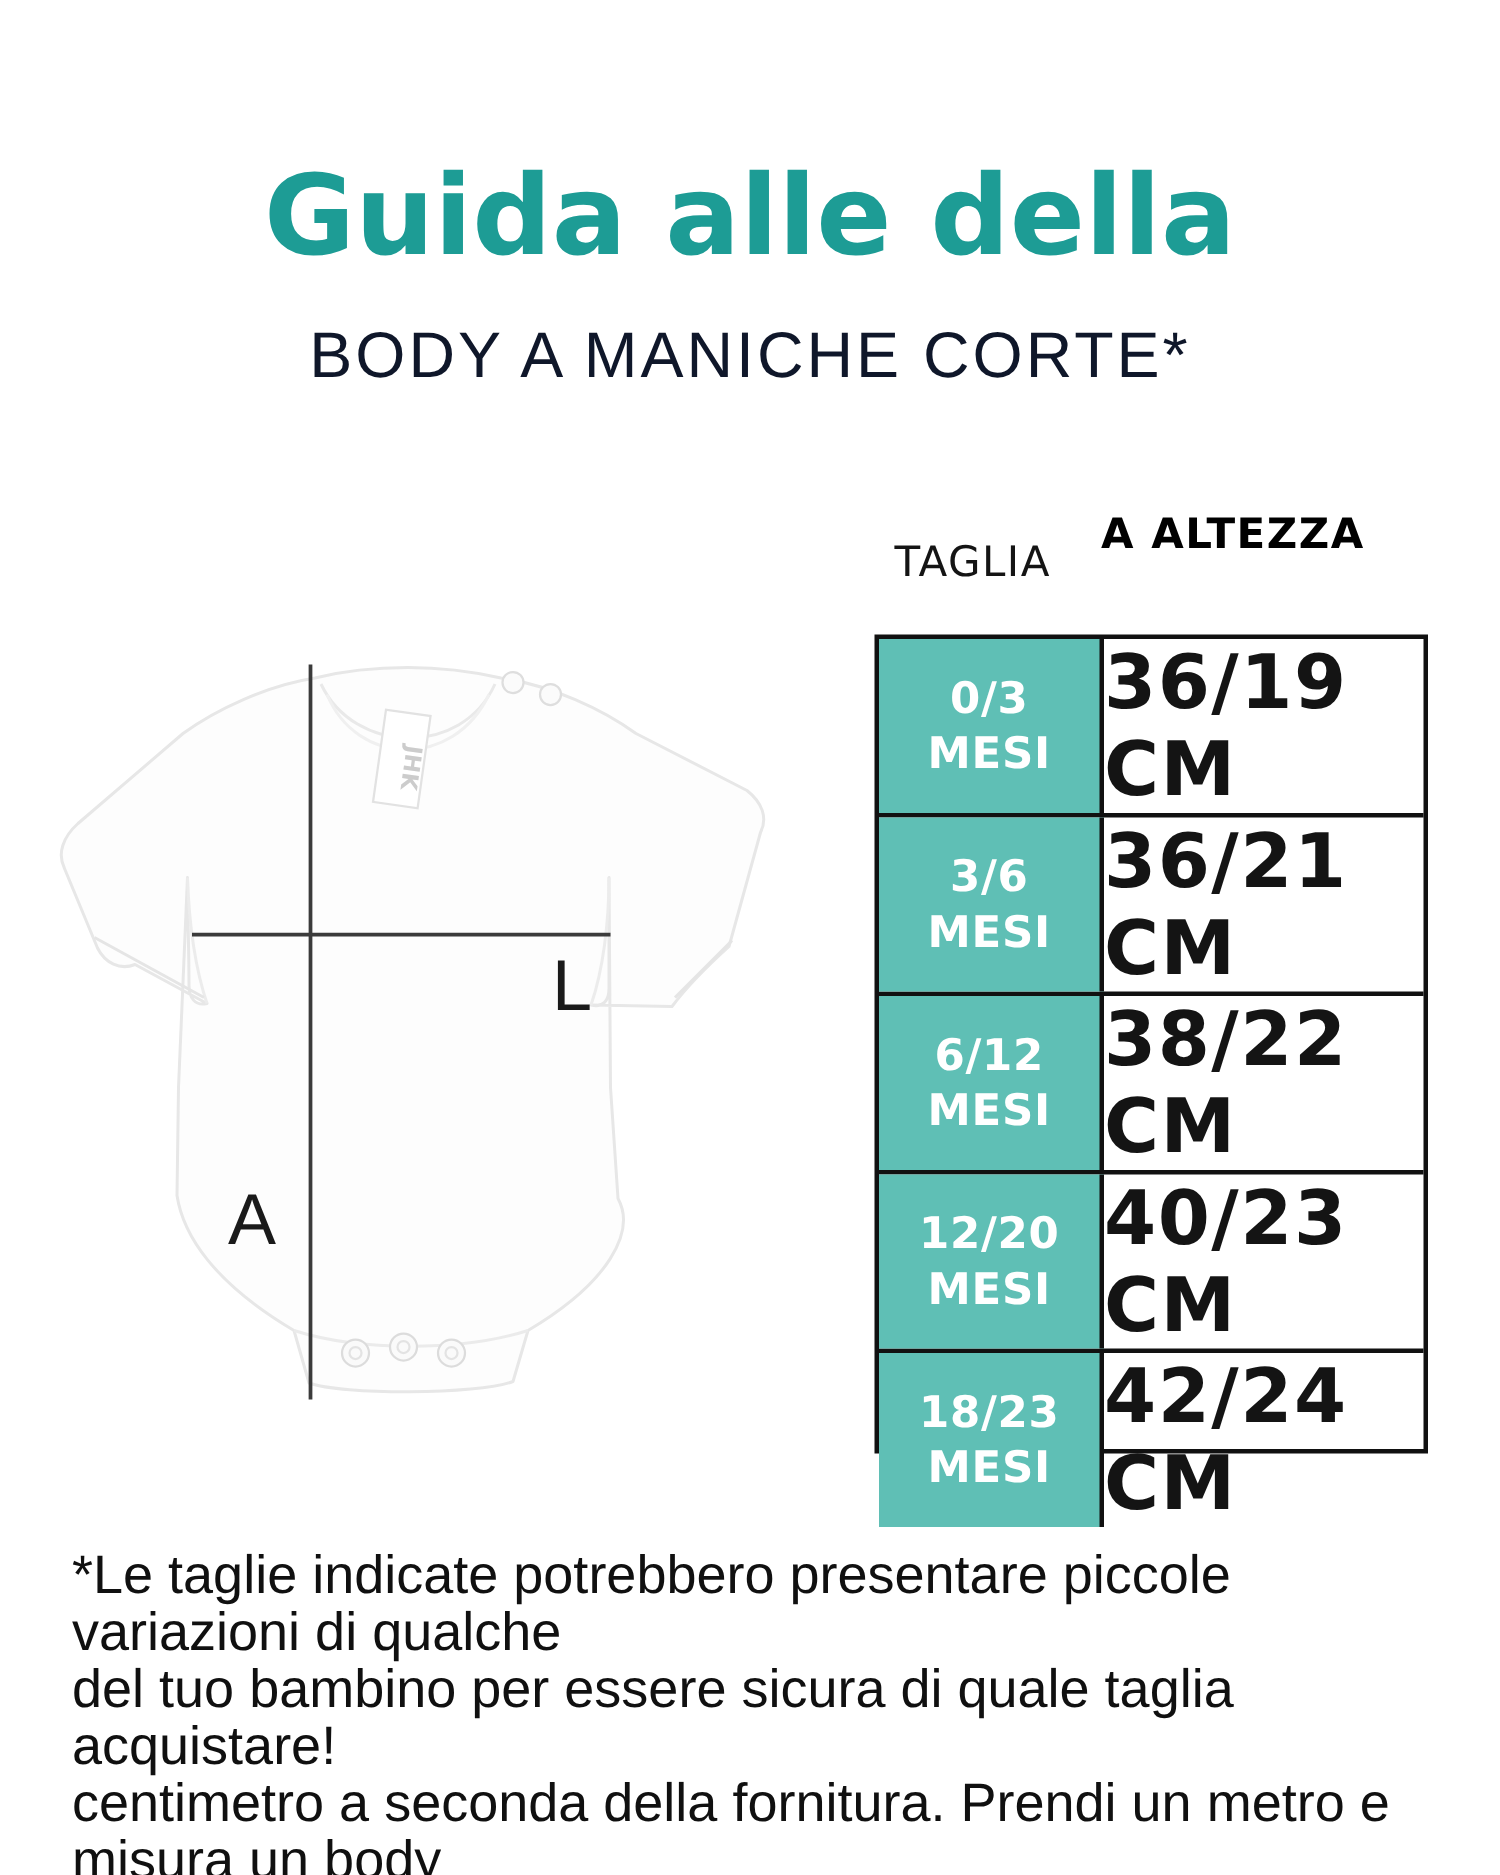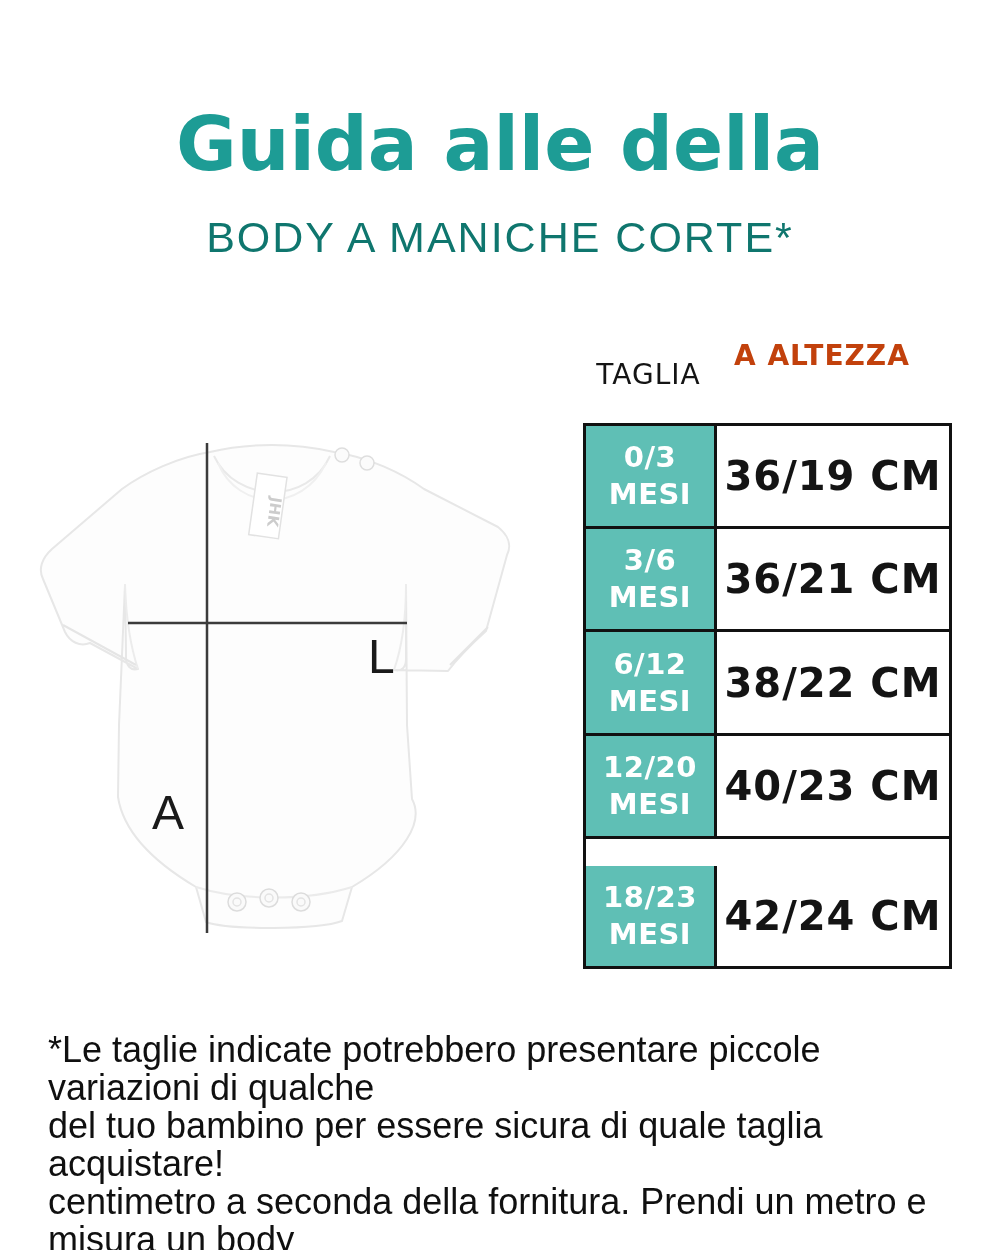--- a/index.html
+++ b/index.html
@@ -16,57 +16,57 @@
     text-align:center;
     font-family:"DejaVu Sans", sans-serif;
     font-weight:700; font-size:74px; line-height:1.1;
     color:#1d9c95; letter-spacing:0px;
   }
   .subtitle {
     position:absolute; left:0; top:213px; width:1000px;
     text-align:center;
     font-family:"Liberation Sans", sans-serif;
     font-weight:400; font-size:43px; letter-spacing:2px;
-    color:#0f766e;
+    color:#0f172a;
   }
 
   
   .diagram { position:absolute; left:30px; top:425px; width:490px; height:520px; }
 
   
   .hdr-size {
     position:absolute; left:583px; top:358px; width:131px;
     text-align:center;
     font-family:"DejaVu Sans", sans-serif; font-weight:400;
     font-size:28px; letter-spacing:1px; color:#141414;
   }
   .hdr-measure {
     position:absolute; left:734px; top:335px;
     font-family:"DejaVu Sans", sans-serif; font-weight:700;
-    font-size:28px; line-height:41px; letter-spacing:1px; color:#c2410c;
+    font-size:28px; line-height:41px; letter-spacing:1px; color:#000000;
   }
 
   
   .size-table {
     position:absolute; left:583px; top:423px; width:369px; height:546px;
     border:3px solid #111111; background:#ffffff;
     display:flex; flex-direction:column;
   }
   .size-row { flex:1; display:flex; border-bottom:3px solid #111111; }
-  .size-row:last-child { border-bottom:none;margin-top:27px; }
+  .size-row:last-child { border-bottom:none; }
   .cell-size {
-    width:131px; background:#5fbfb5; border-right:3px solid #111111;
+    width:150px; background:#5fbfb5; border-right:3px solid #111111;
     display:flex; flex-direction:column; justify-content:center; align-items:center;
     color:#ffffff; font-family:"DejaVu Sans", sans-serif; font-weight:700;
     font-size:29px; line-height:37px; letter-spacing:0.5px;
   }
   .cell-value {
     flex:1; display:flex; justify-content:center; align-items:center;
     color:#141414; font-family:"DejaVu Sans", sans-serif; font-weight:700;
-    font-size:40px; letter-spacing:1px;
+    font-size:50px; letter-spacing:1px;
   }
 
   
   .footnote {
     position:absolute; left:48px; top:1031px; width:920px;
     font-family:"Liberation Sans", sans-serif; font-weight:400;
     font-size:36px; line-height:38px; color:#101010;
   }
 </style>
 </head>

